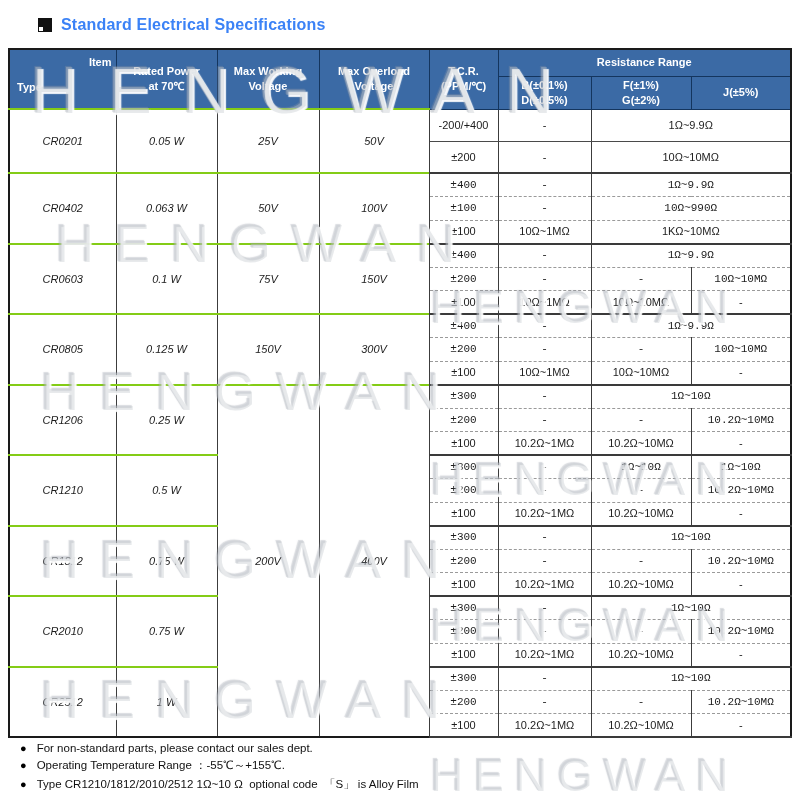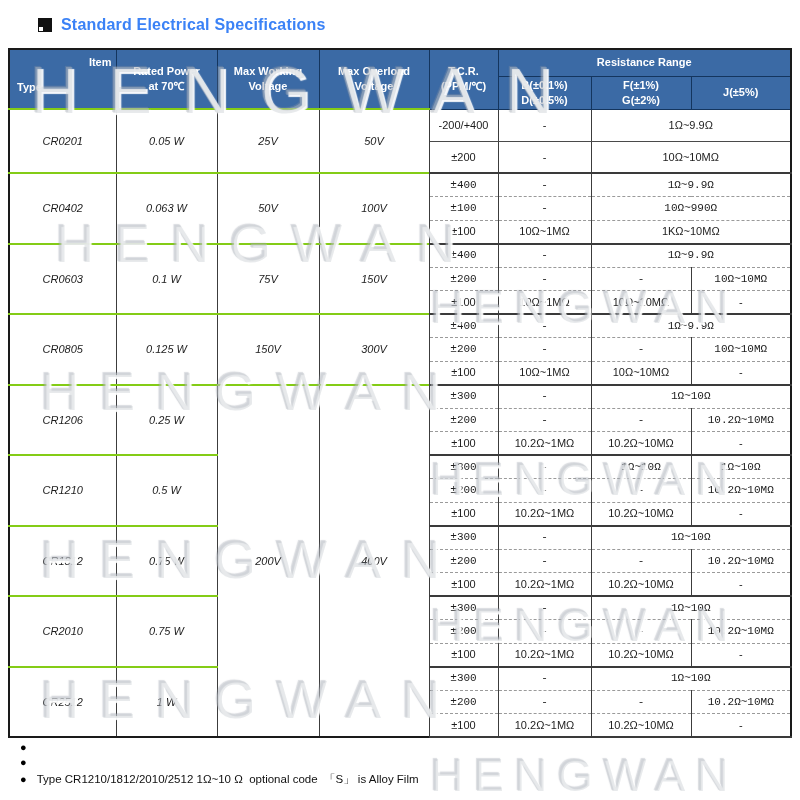--- a/index.html
+++ b/index.html
@@ -345,21 +345,23 @@
         <td class="sub c-bd">10.2Ω~1MΩ</td>
         <td class="sub c-f">10.2Ω~10MΩ</td>
         <td class="sub c-j">-</td>
       </tr>
     </tbody>
 </table>
 
 <div class="notes">
   <div class="note-row">
     <span class="note-bullet">●</span>
+    <span class="note-text">For non-standard parts, please contact our sales dept.</span>
   </div>
   <div class="note-row">
     <span class="note-bullet">●</span>
+    <span class="note-text">Operating Temperature Range ：-55℃～+155℃.</span>
   </div>
   <div class="note-row">
     <span class="note-bullet">●</span>
     <span class="note-text">Type CR1210/1812/2010/2512 1Ω~10 Ω  optional code  「S」 is Alloy Film</span>
   </div>
 </div>
 
 </body></html>

